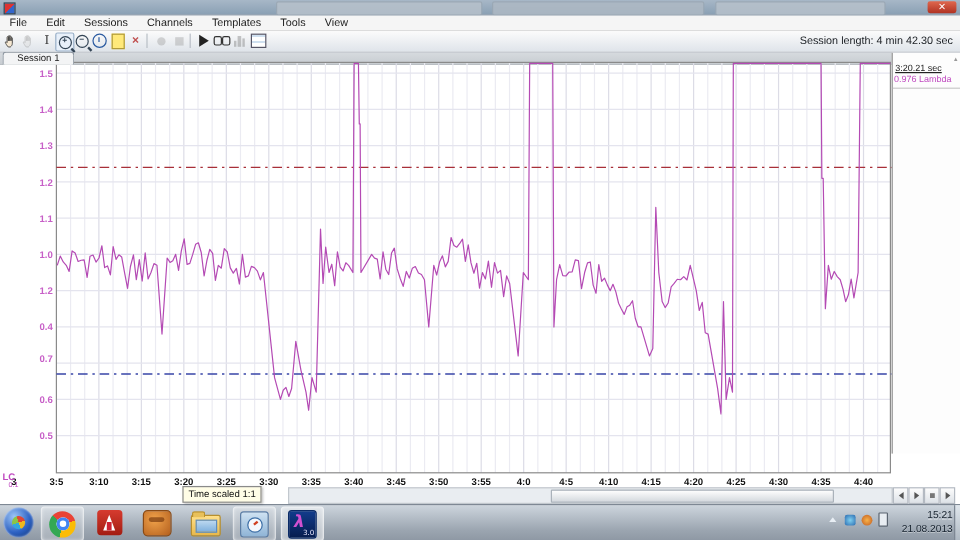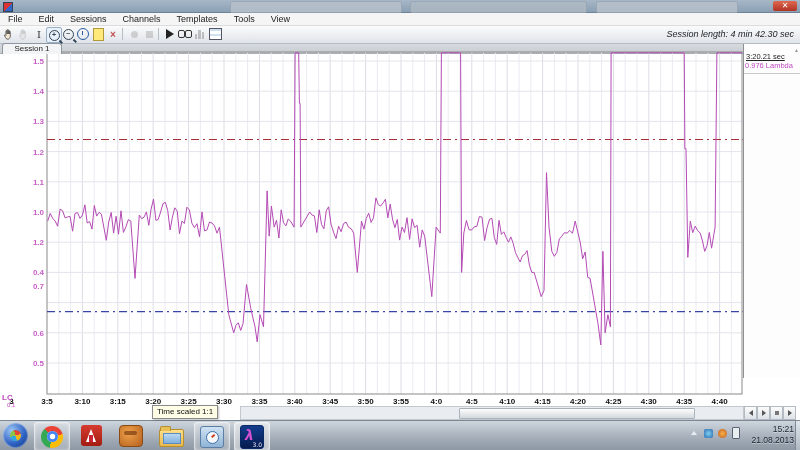--- a/index.html
+++ b/index.html
@@ -18,21 +18,21 @@
   #menubar{position:absolute;left:0;top:13px;width:800px;height:12px;background:#f5f5f5;border-bottom:1px solid #dcdcdc;
            display:flex;align-items:center;}
   .menu-item{font-size:9px;color:#1c1c1c;padding:16px 8px;line-height:12px;}
   
   #toolbar{position:absolute;left:0;top:26px;width:800px;height:17px;
            background:linear-gradient(#fbfbfb,#dfe4ea);border-bottom:1px solid #b6bcc4;}
   .tb{position:absolute;top:1px;width:14px;height:14px;display:flex;align-items:center;justify-content:center;font-size:9px;color:#333;}
   .tb.pressed{border:1px solid #9ab0c8;background:#e8f0fa;border-radius:2px;}
   .tb.disabled{opacity:.4;}
   .tsep{position:absolute;top:2px;width:1px;height:12px;background:#b8bec6;}
-  #session-length{position:absolute;right:6px;top:0;font-size:9px;line-height:16px;color:#1b1f24;font-style:italic;}
+  #session-length{position:absolute;right:6px;top:0;font-size:9px;line-height:16px;color:#1b1f24;}
   .mag{width:9px;height:9px;border:1.4px solid #345;border-radius:50%;position:relative;font-size:7px;line-height:8px;text-align:center;color:#345;font-weight:bold;}
   .mag::after{content:"";position:absolute;right:-4px;bottom:-3px;width:4px;height:1.6px;background:#345;transform:rotate(45deg);}
   .clockicon{width:10px;height:10px;border:1.3px solid #2a5aa0;border-radius:50%;position:relative;}
   .clockicon::after{content:"";position:absolute;left:4px;top:1.5px;width:1.3px;height:4px;background:#2a5aa0;}
   .noteicon{width:9px;height:11px;background:#ffe97a;border:1px solid #b09a3a;}
   .dot{width:7px;height:7px;border-radius:50%;background:#9a9a9a;}
   .sq{width:7px;height:7px;background:#9a9a9a;}
   .tri{width:0;height:0;border-left:8px solid #222;border-top:5px solid transparent;border-bottom:5px solid transparent;}
   .binoc{display:flex;}
   .binoc i{display:block;width:5px;height:6px;border:1.3px solid #333;border-radius:2px;margin:0 .4px;}
@@ -261,21 +261,21 @@
 
   <div id="labels">
       <span class="y-tick" style="top: 57px;">1.5</span>
       <span class="y-tick" style="top: 87.2px;">1.4</span>
       <span class="y-tick" style="top: 117.4px;">1.3</span>
       <span class="y-tick" style="top: 147.6px;">1.2</span>
       <span class="y-tick" style="top: 177.8px;">1.1</span>
       <span class="y-tick" style="top: 208px;">1.0</span>
       <span class="y-tick" style="top: 238.2px;">1.2</span>
       <span class="y-tick" style="top: 268.4px;">0.4</span>
-      <span class="y-tick" style="top: 282px;">0.7</span>
+      <span class="y-tick" style="top: 295px;">0.7</span>
       <span class="y-tick" style="top: 328.8px;">0.6</span>
       <span class="y-tick" style="top: 359px;">0.5</span>
       <span class="x-tick" style="left: 11.6px;">3</span>
       <span class="x-tick" style="left: 47px;">3:5</span>
       <span class="x-tick" style="left: 82.4px;">3:10</span>
       <span class="x-tick" style="left: 117.8px;">3:15</span>
       <span class="x-tick" style="left: 153.2px;">3:20</span>
       <span class="x-tick" style="left: 188.6px;">3:25</span>
       <span class="x-tick" style="left: 224px;">3:30</span>
       <span class="x-tick" style="left: 259.4px;">3:35</span>

